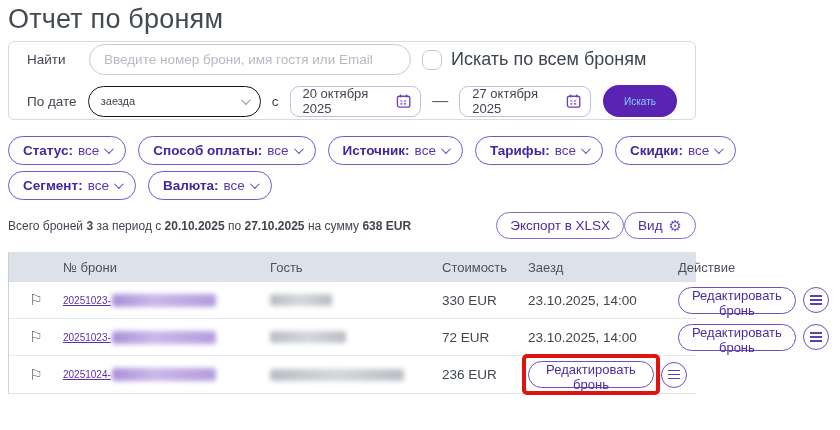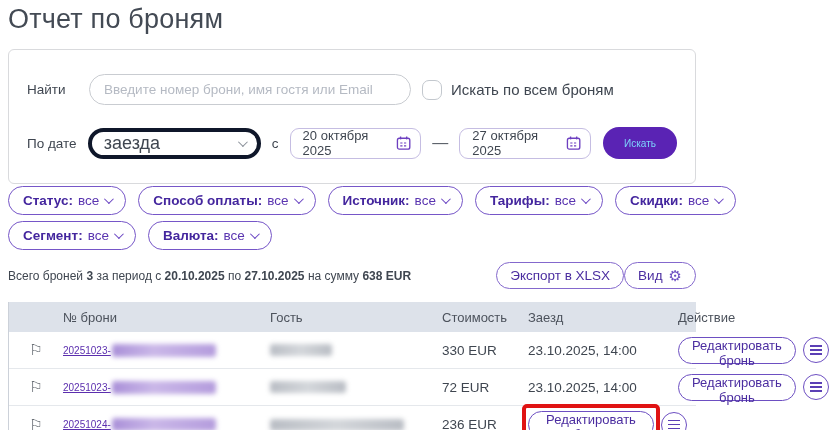--- a/index.html
+++ b/index.html
@@ -3,49 +3,49 @@
 <meta charset="utf-8">
 <style>
   * { box-sizing: border-box; margin: 0; padding: 0; }
   html,body { width:840px; height:430px; overflow:hidden; background:#fff;
     font-family:"Liberation Sans","DejaVu Sans",sans-serif; color:#3f4650; }
   .page { width:704px; height:430px; padding:4px 8px 0 8px; background:#fff; }
 
   .title { font-size:27px; font-weight:500; color:#434a54; letter-spacing:.2px; }
 
   
-  .panel { margin-top:14px; border:1px solid #d9dadd; border-radius:6px;
-    padding:24px 18px; display:flex; flex-direction:column; gap:22px; }
+  .panel { margin-top:6px; border:1px solid #d9dadd; border-radius:6px;
+    padding:2px 18px; display:flex; flex-direction:column; gap:10px; }
   .p-row { display:flex; align-items:center; }
   .p-label { width:62px; font-size:13.5px; color:#3f4650; }
   .search-input { width:322px; height:31px; border:1px solid #c9ccd1; border-radius:16px;
     padding:0 14px; font-size:13.5px; color:#3f4650; outline:none;
     font-family:"Liberation Sans","DejaVu Sans",sans-serif; }
   .search-input::placeholder { color:#b5bac3; }
   .checkbox { width:20px; height:20px; border:1.5px solid #c3c8ce; border-radius:7px;
     margin-left:11px; background:#fff; cursor:pointer; flex:none; }
-  .chk-label { margin-left:9px; font-size:15px; }
-
-  .fake-select { width:176px; height:31px; border:4px solid #0f172a; border-radius:16px;
+  .chk-label { margin-left:9px; font-size:18px; }
+
+  .fake-select { width:176px; height:31px; border:1px solid #0f172a; border-radius:16px;
     padding:0 12px; display:flex; align-items:center; justify-content:space-between;
-    font-size:18px; cursor:pointer; background:#fff; }
+    font-size:11px; cursor:pointer; background:#fff; }
   .chev { width:7px; height:7px; border-right:1.6px solid #8a9099; border-bottom:1.6px solid #8a9099;
     transform:rotate(45deg) translateY(-2px); display:inline-block; flex:none; }
   .chev.purple { border-color:#6a45c2; }
   .small-label { margin:0 11px; font-size:13.5px; }
   .date-input { width:134px; height:31px; border:1px solid #c5bde2; border-radius:9px;
     padding:0 9px 0 12px; display:flex; align-items:center; justify-content:space-between;
     font-size:13px; cursor:pointer; background:#fff; }
   .dash { margin:0 11px; color:#5a6068; }
   .btn-primary { margin-left:12px; height:32px; padding:0 21px; border:none; border-radius:16px;
     background:#5a23b4; color:#7dd3fc; font-size:10px; cursor:pointer;
     font-family:"Liberation Sans","DejaVu Sans",sans-serif; }
 
   
-  .filters { margin-top:2px; display:flex; flex-wrap:wrap; column-gap:12px; row-gap:6px; width:790px; }
+  .filters { margin-top:16px; display:flex; flex-wrap:wrap; column-gap:12px; row-gap:6px; width:790px; }
   .pill { height:29px; border:1.5px solid #7656c8; border-radius:16px; padding:0 14px;
     display:flex; align-items:center; gap:5px; font-size:13.5px; cursor:pointer; background:#fff; }
   .pill b { color:#44269e; font-weight:700; }
   .pill .val { color:#5a35b0; }
 
   
   .summary-row { margin-top:12px; display:flex; align-items:center; justify-content:space-between; }
   .summary { font-size:12px; color:#3f4650; }
   .summary b { font-weight:700; }
   .right-actions { display:flex; }

